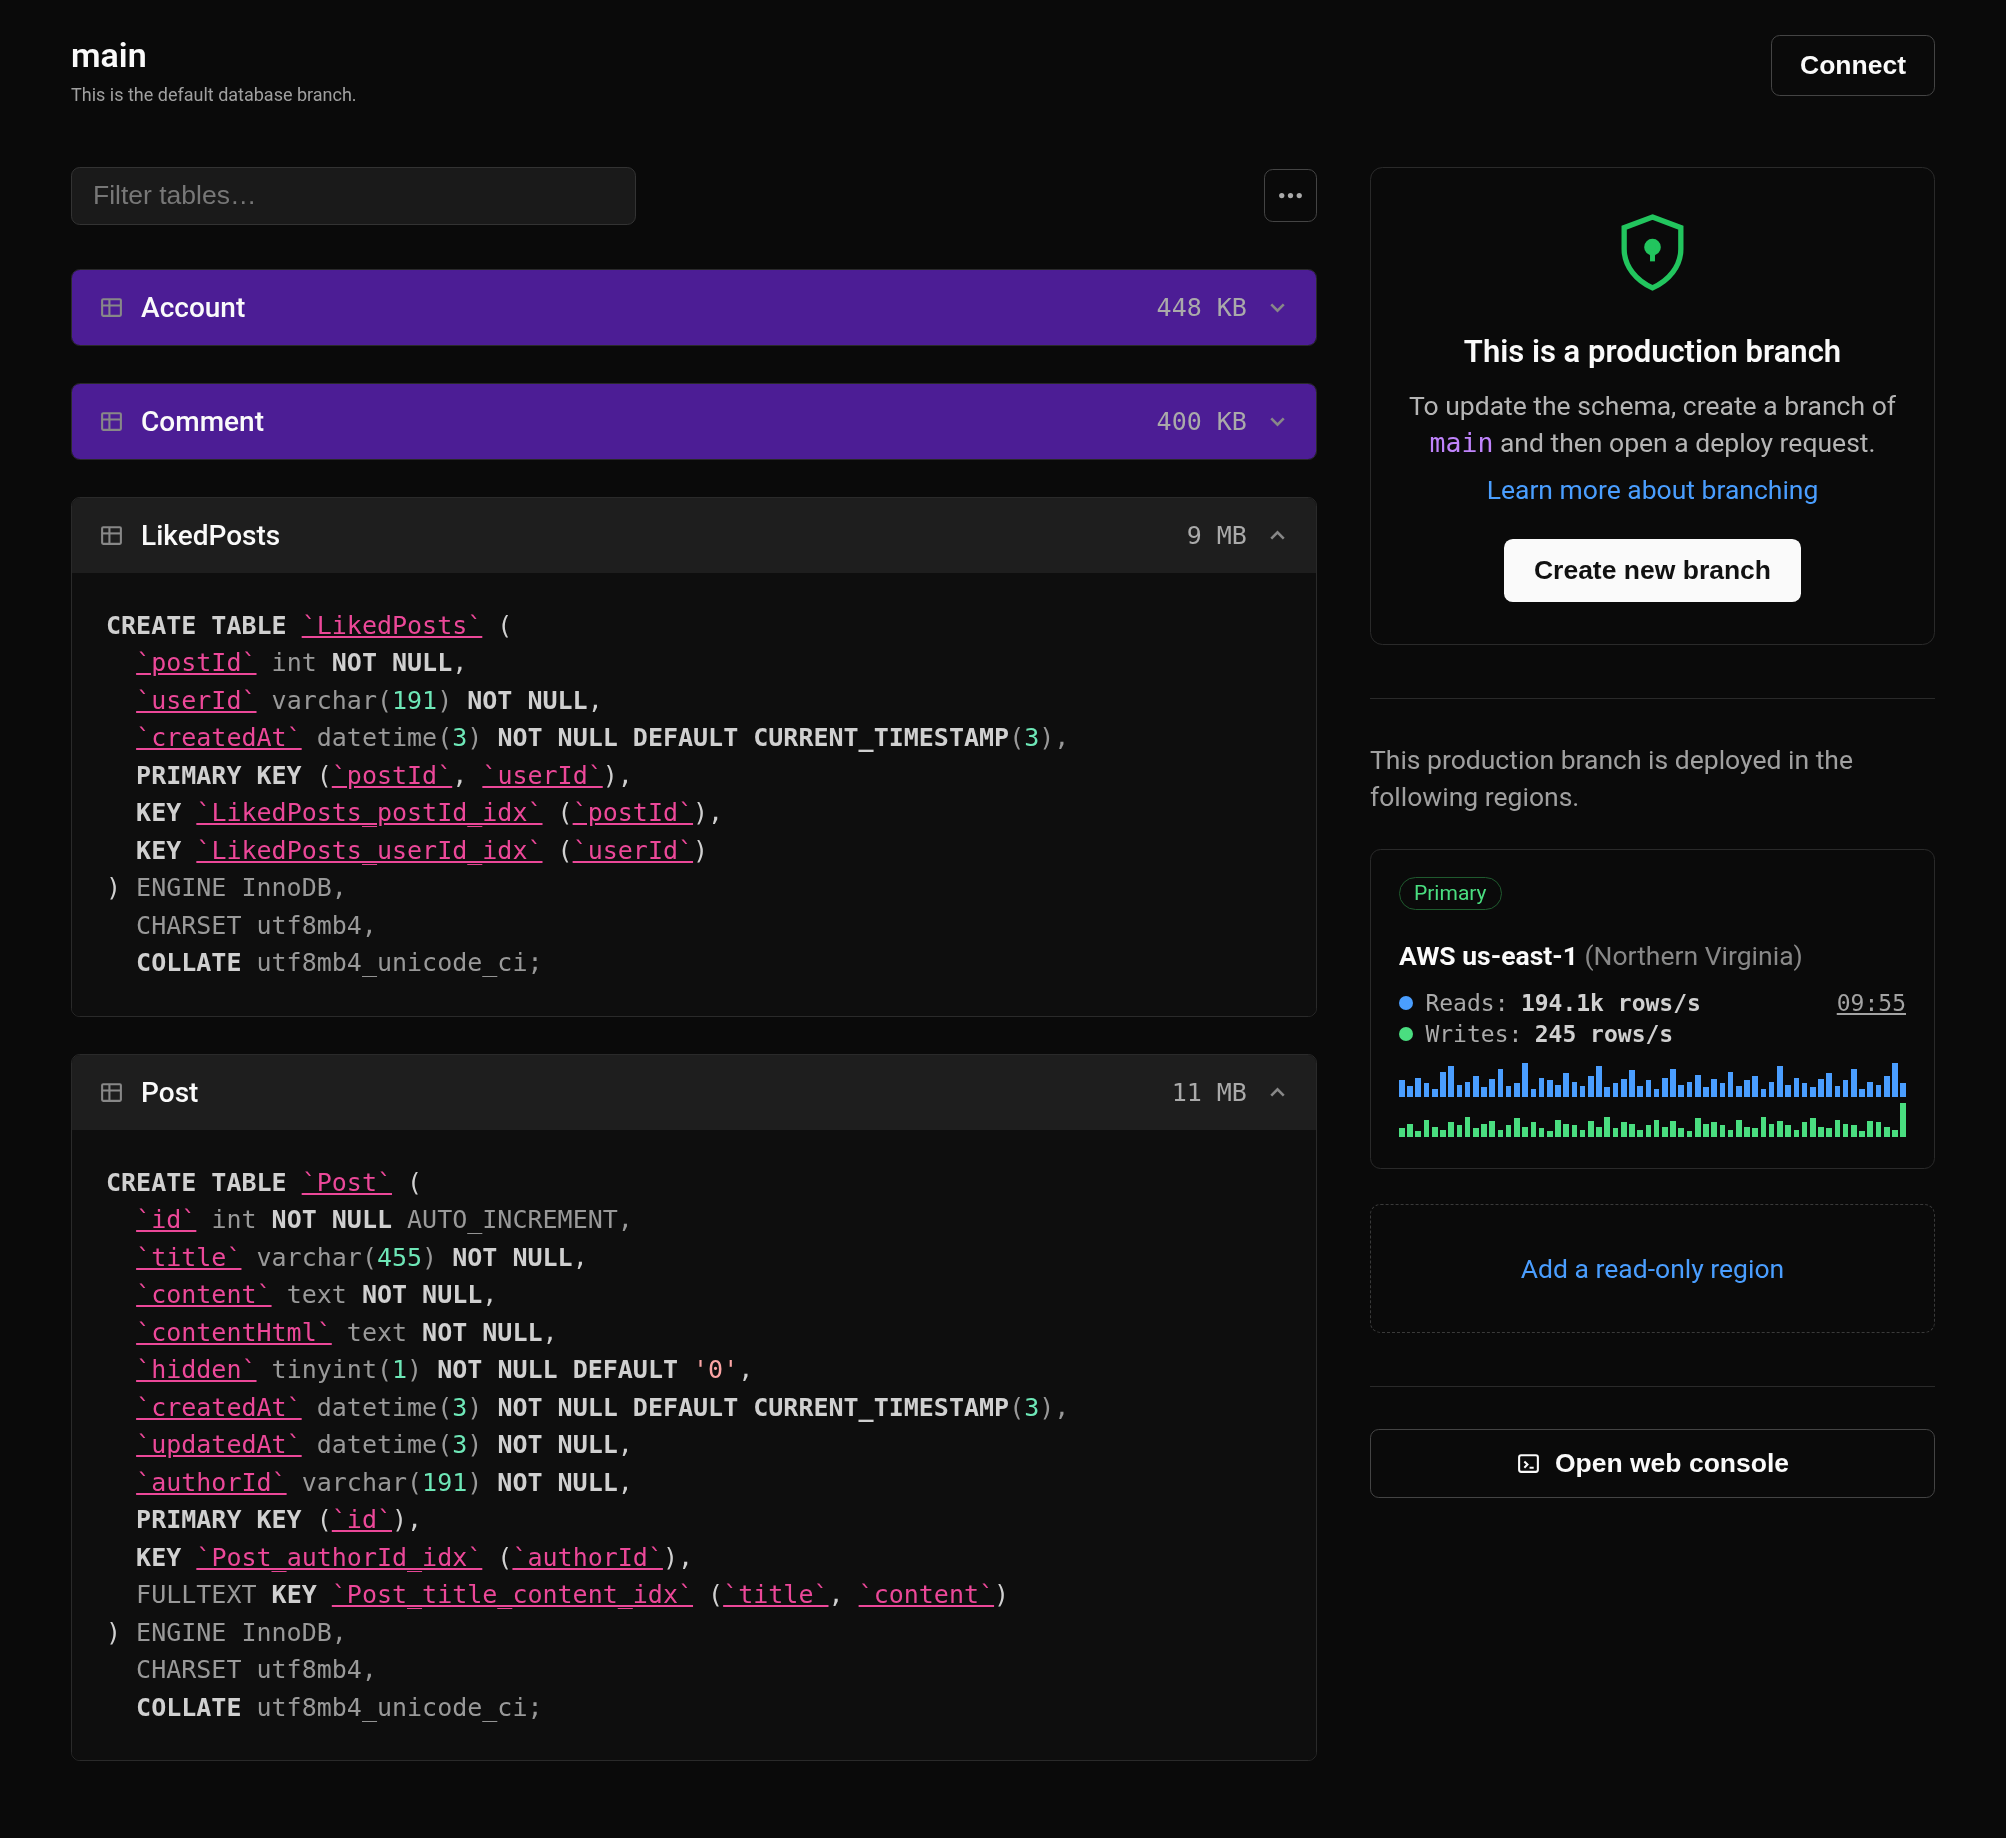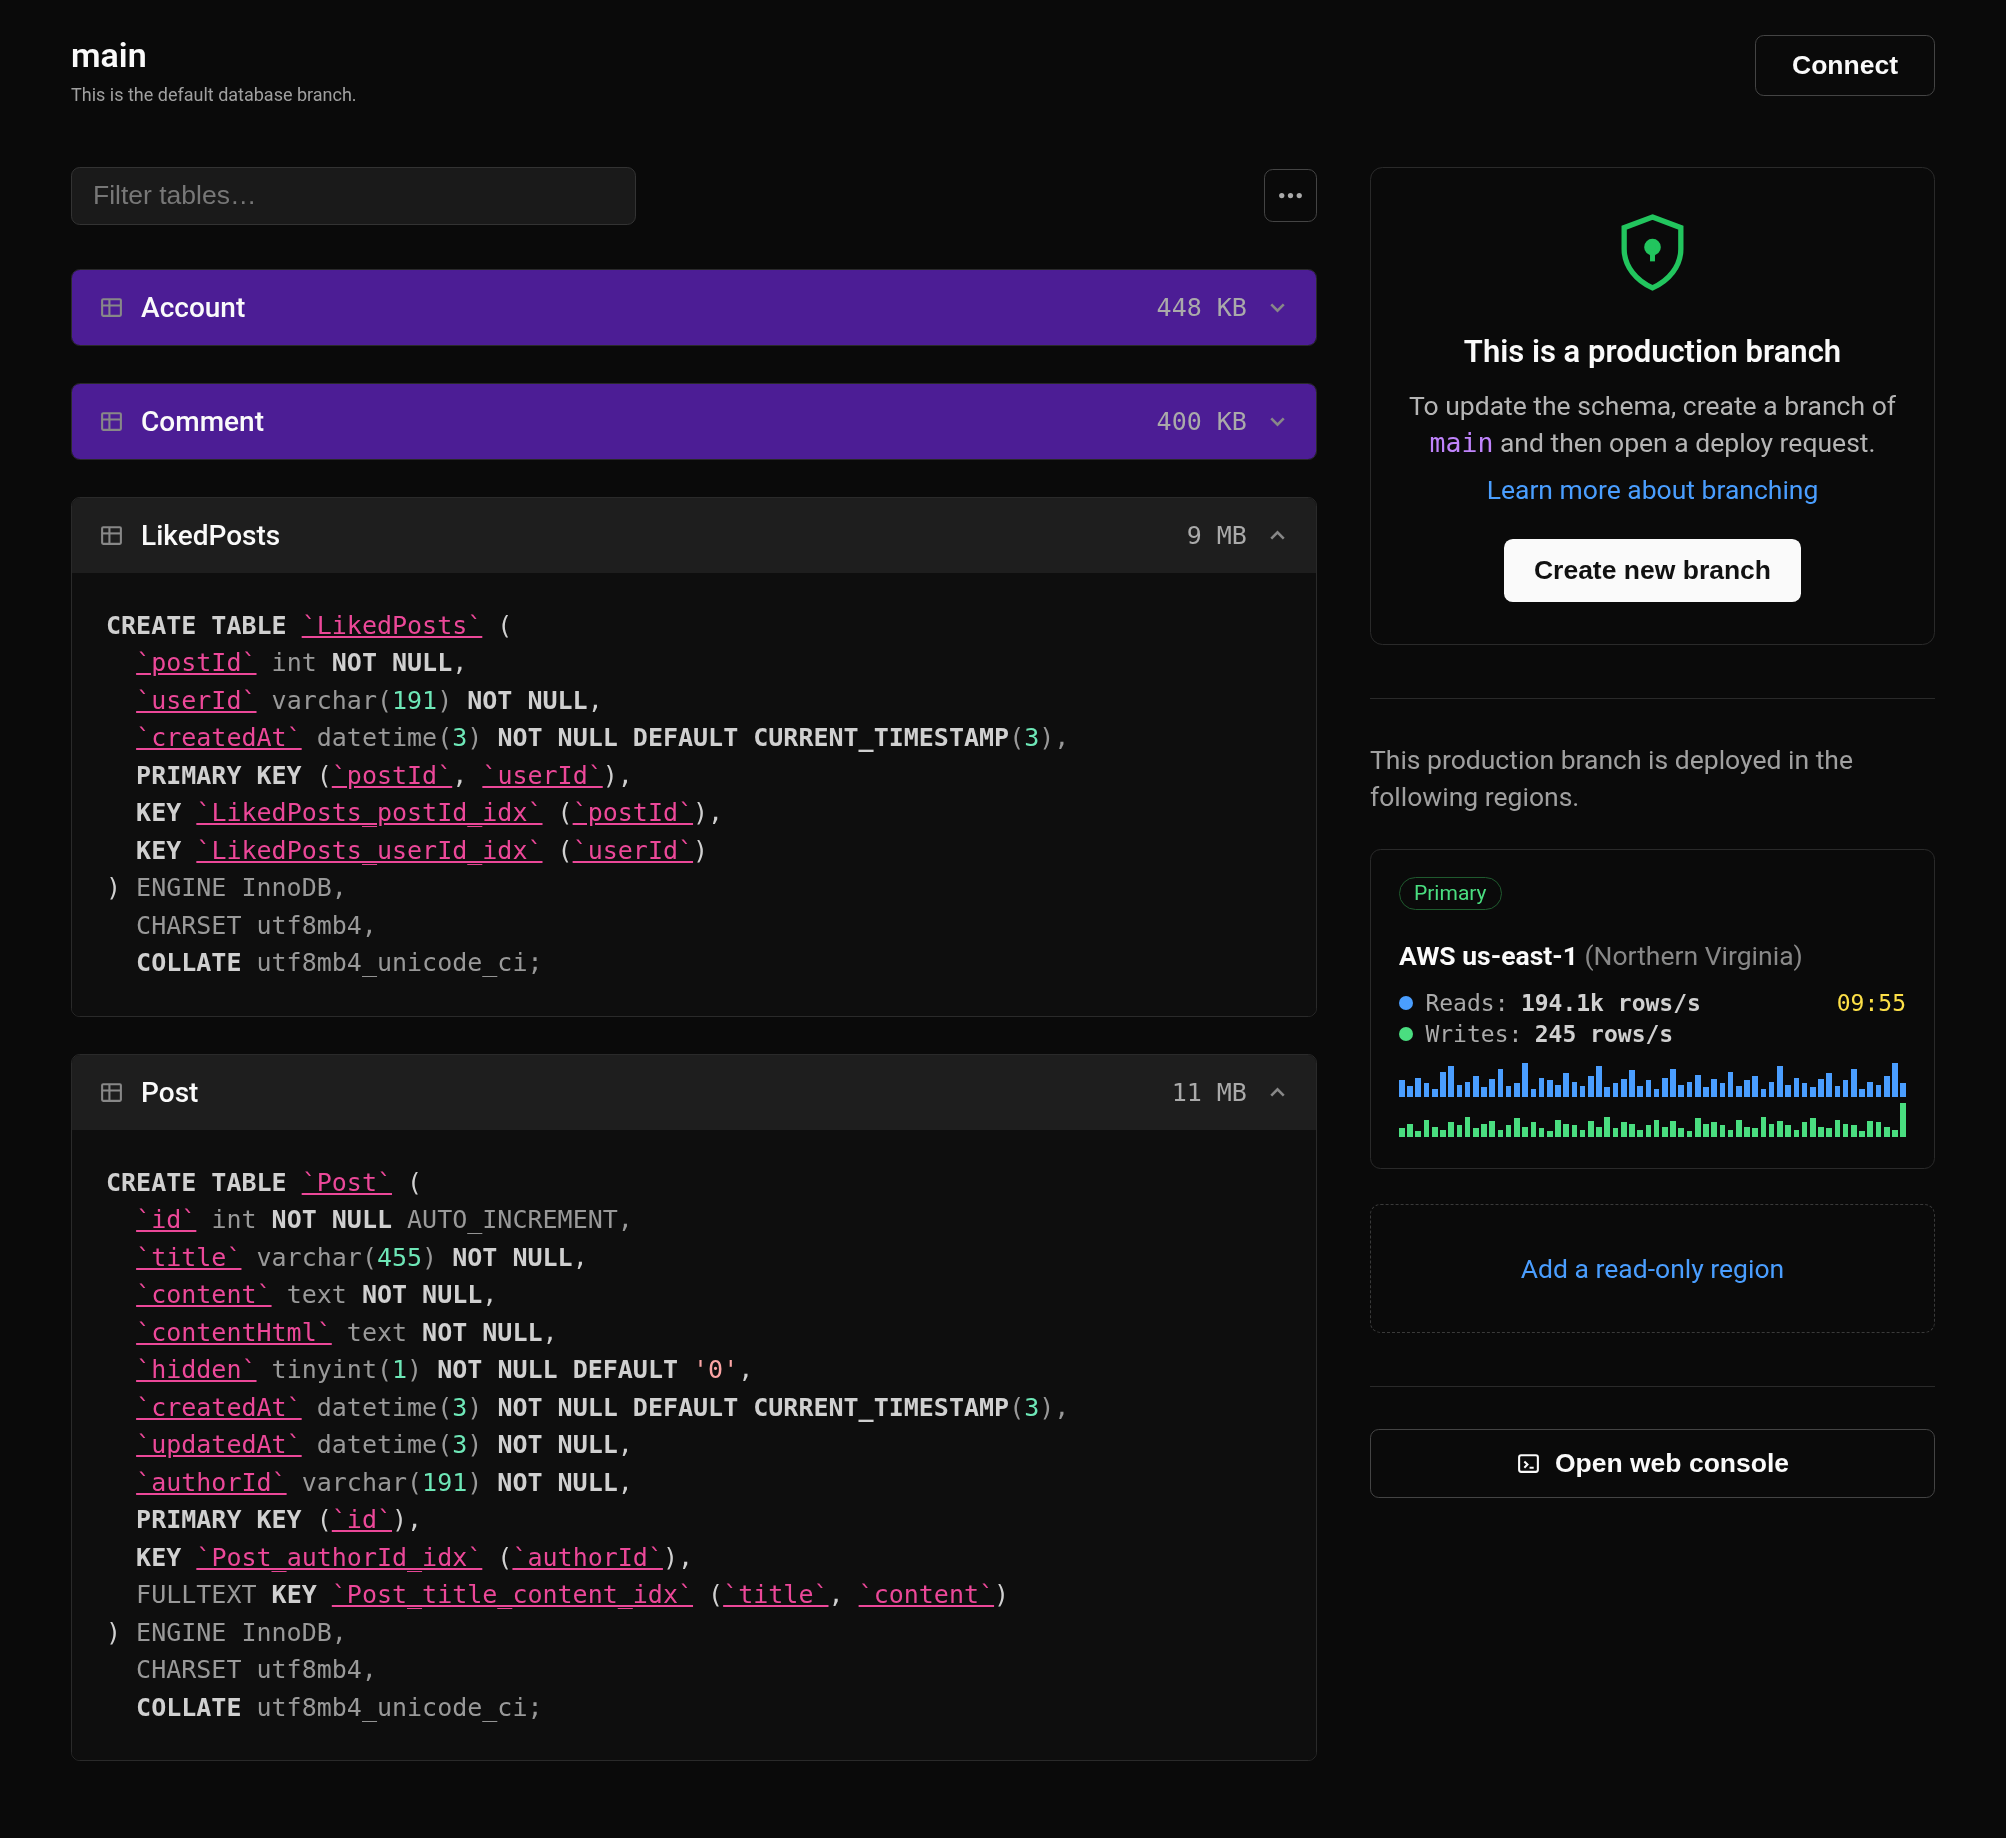--- a/index.html
+++ b/index.html
@@ -17,21 +17,21 @@
   margin-bottom: 62px;
 }
 .header-title { font-size: 34px; font-weight: 600; color: #fafafa; margin-bottom: 8.8px; }
 .header-subtitle { font-size: 18px; color: #a0a0a0; }
 .connect-btn {
   background: transparent;
   border: 0.9px solid #444;
   color: #fafafa;
   font-size: 26.5px;
   font-weight: 600;
-  padding: 14px 36px;
+  padding: 14px 28px;
   border-radius: 8.8px;
   cursor: pointer;
 }
 .main-layout { display: flex; gap: 53px; }
 .left-col { flex: 1; min-width: 0; }
 .right-col { width: 565px; flex-shrink: 0; }
 .filter-row { display: flex; gap: 17.6px; align-items: center; margin-bottom: 44px; }
 .filter-input {
   flex: 0 0 565px;
   background: #1a1a1a;
@@ -139,21 +139,21 @@
   font-family: ui-monospace, monospace;
   font-size: 23px;
   color: #aaa;
   margin-bottom: 5.3px;
 }
 .dot { width: 14px; height: 14px; border-radius: 50%; flex-shrink: 0; }
 .dot.blue { background: #4a9eff; }
 .dot.green { background: #4ade80; }
 .metric-label { }
 .metric-val { font-weight: 600; color: #d0d0d0; }
-.metric-time { margin-left: auto; color: #fde047; }
+.metric-time { margin-left: auto; color: #a3a3a3; text-decoration: underline; }
 .spark { margin-top: 16px; }
 .spark-row { display: flex; gap: 2.6px; align-items: flex-end; height: 34px; margin-bottom: 5.3px; }
 .spark-row .bar { flex: 1; background: #4a9eff; }
 .spark-row.green .bar { background: #4ade80; }
 .add-region {
   border: 0.9px dashed #3a3a3a;
   border-radius: 10.6px;
   padding: 48px;
   text-align: center;
   color: #4a9eff;

